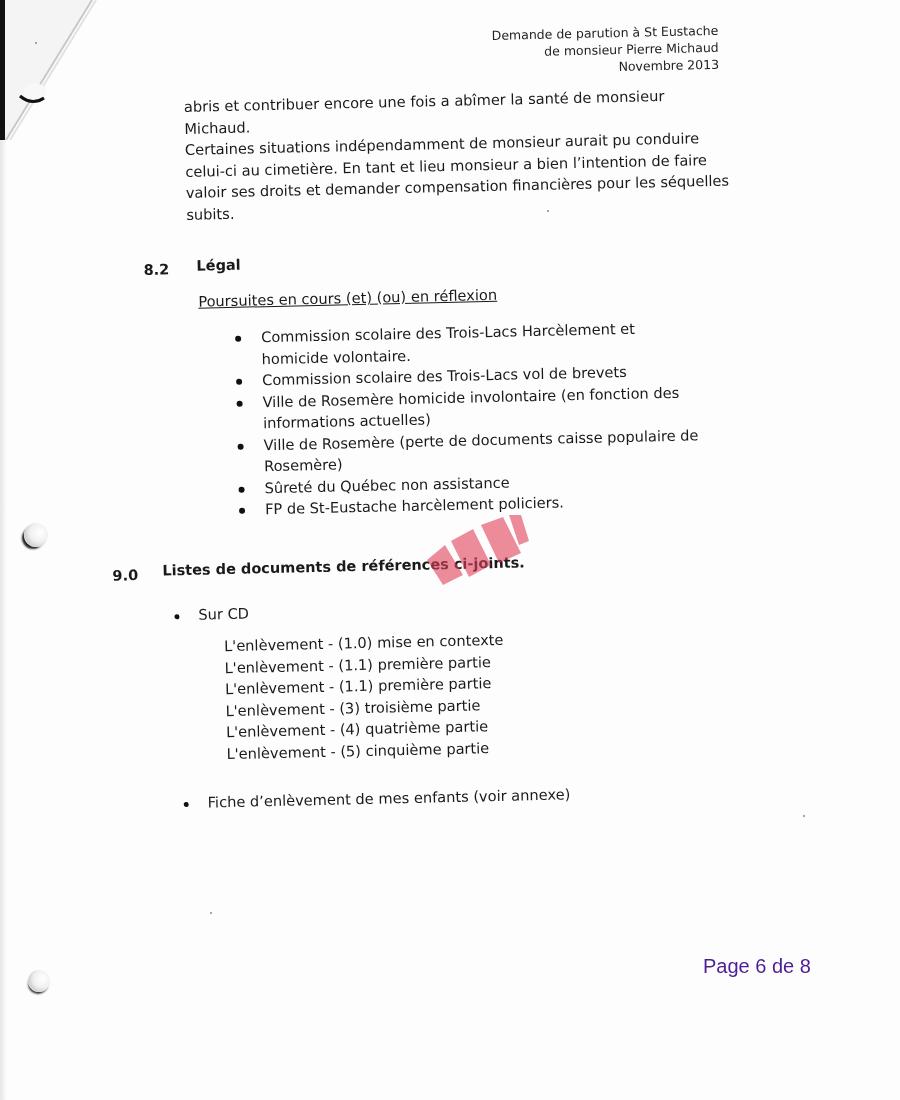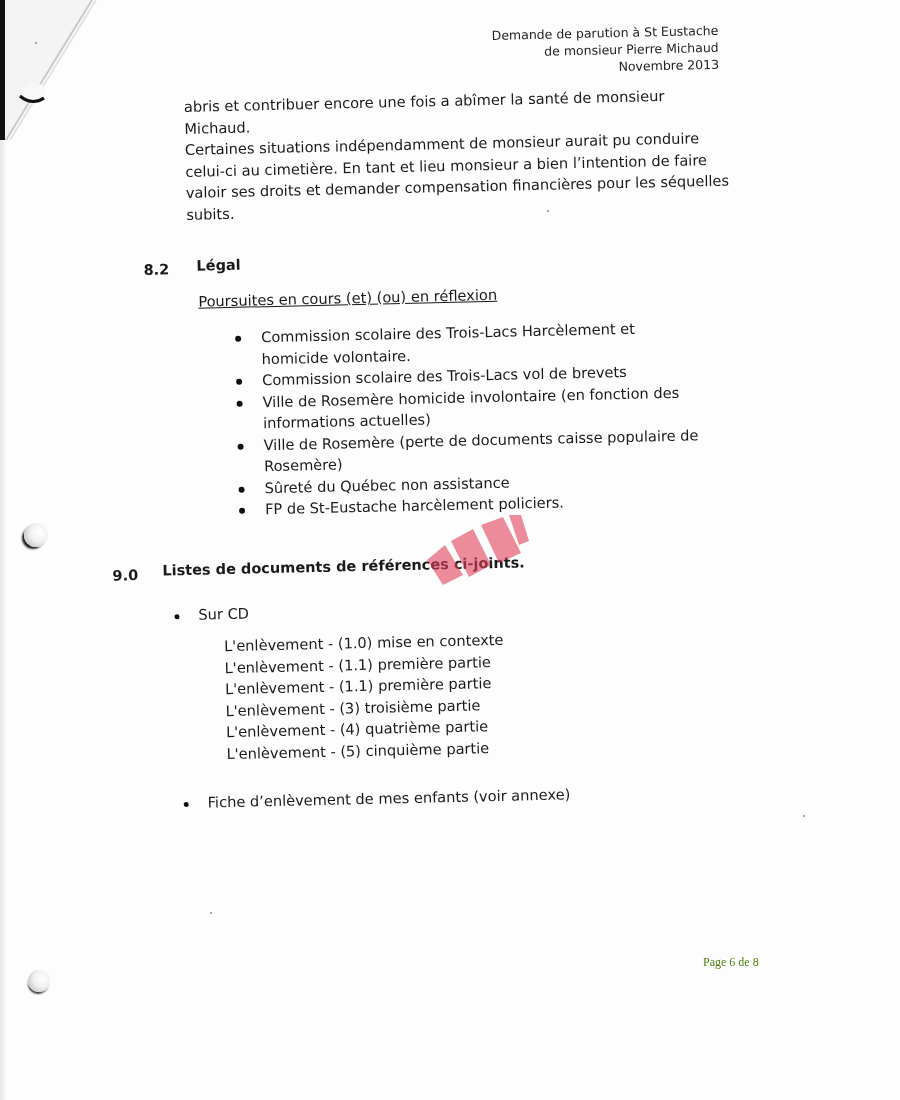--- a/index.html
+++ b/index.html
@@ -149,23 +149,23 @@
       top: 515px;
       width: 105px;
       height: 72px;
       opacity: 0.75;
     }
 
     .page-num {
       position: absolute;
       left: 703px;
       top: 955px;
-      font-family: Liberation Serif, serif;
-      font-size: 12px;
-      color: #4d7c0f;
+      font-family: Liberation Sans, sans-serif;
+      font-size: 20px;
+      color: #4c1d95;
     }
 
     .speck { position: absolute; width: 2px; height: 2px; background: #888; border-radius: 50%; }
   </style>
 </head>
 <body>
 
 <div class="page">
   <div class="left-edge"></div>
 

